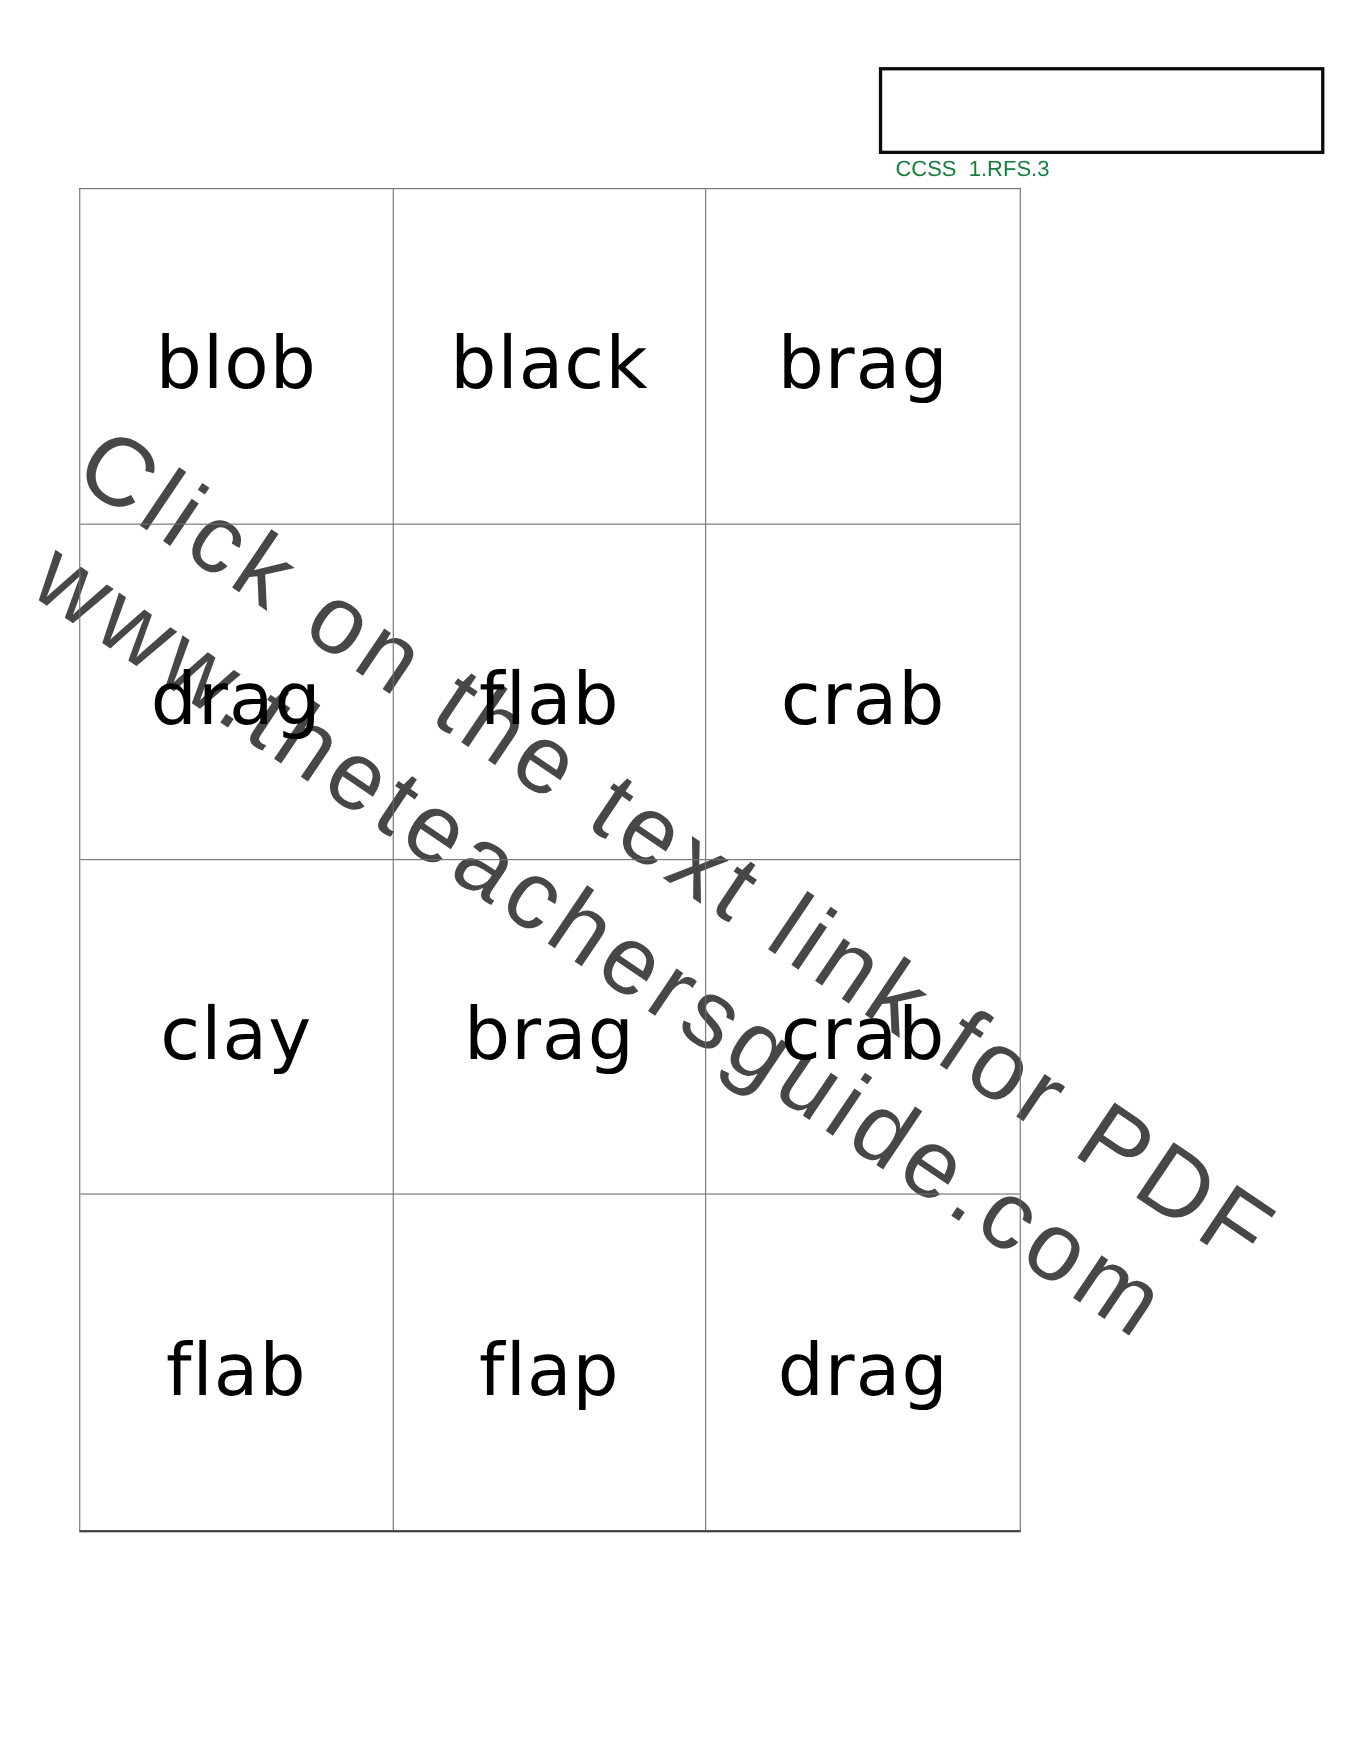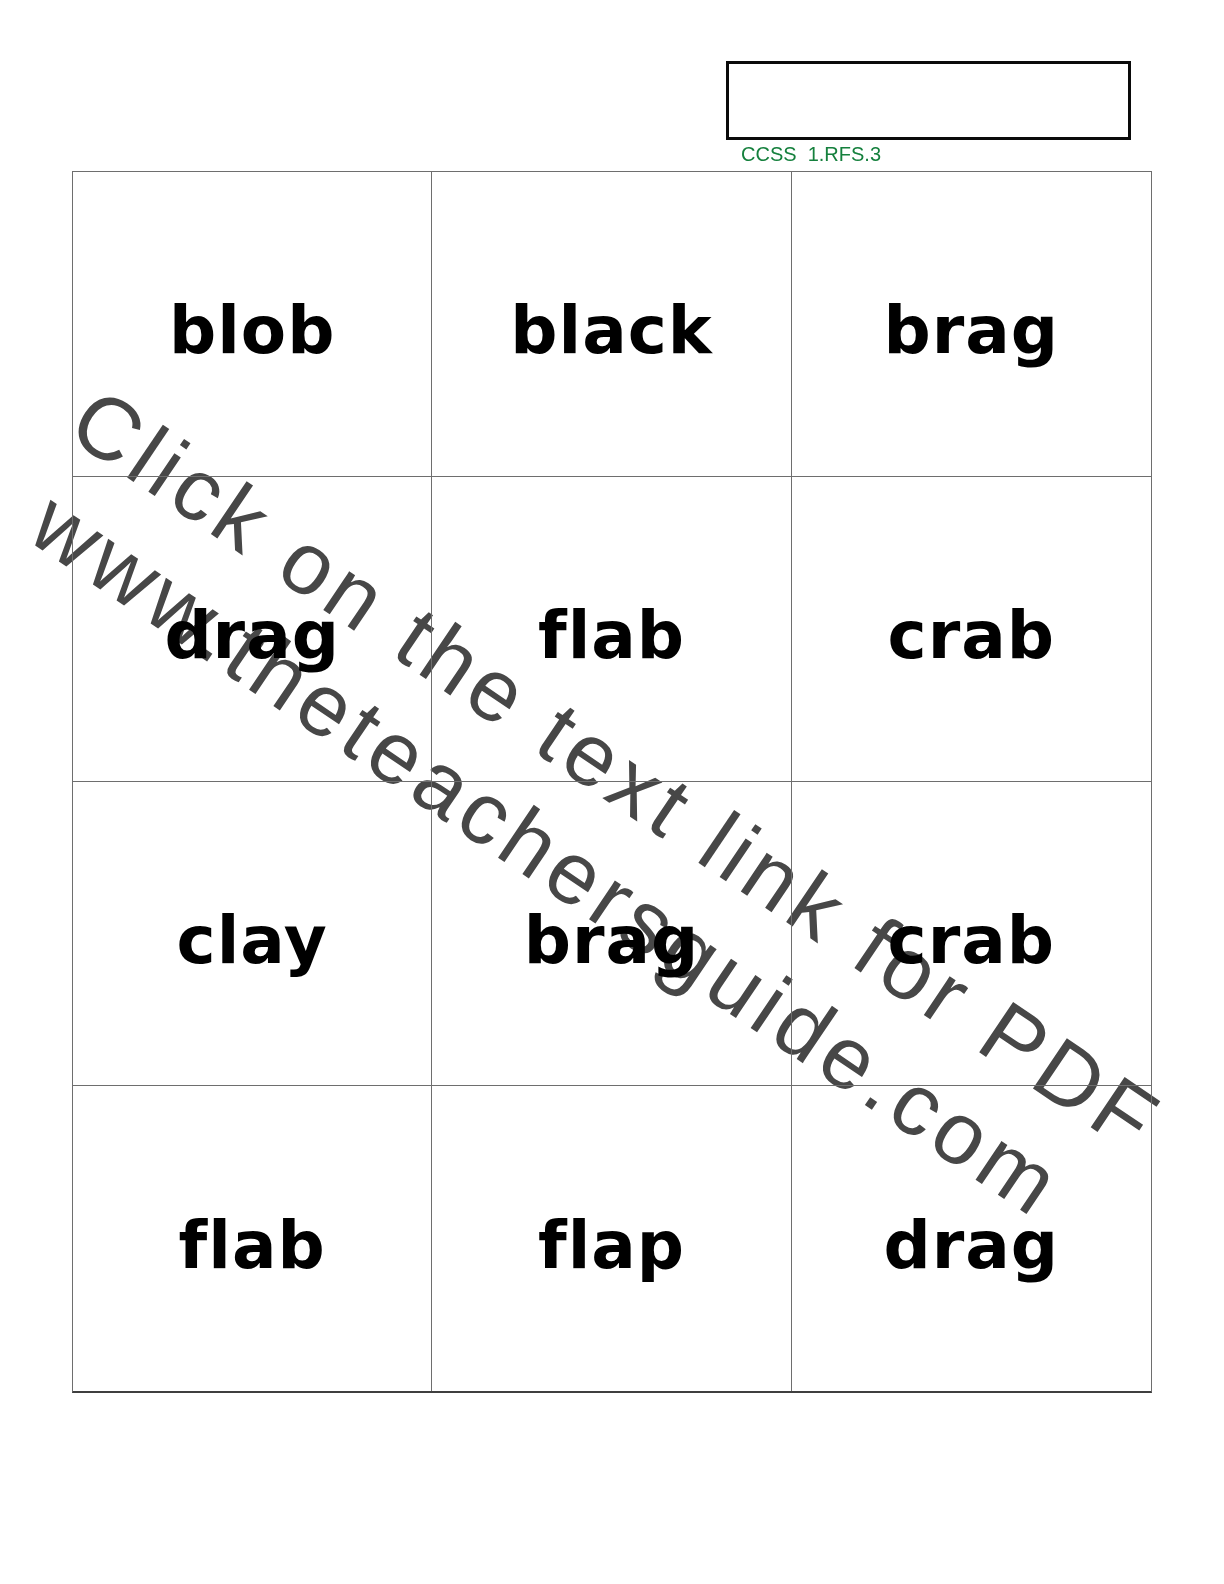--- a/index.html
+++ b/index.html
@@ -9,50 +9,49 @@
     height: 1584px;
     background: #ffffff;
     overflow: hidden;
     margin: 0 auto;
     font-family: "DejaVu Sans", sans-serif;
   }
 
   
   .header-box {
     position: absolute;
-    left: 726px;
+    left: 799px;
     top: 61px;
     width: 405px;
     height: 79px;
     box-sizing: border-box;
     border: 3px solid #0a0a0a;
     padding: 5px 12px 0 12px;
     color: #15803d;
     font-family: "Liberation Sans", sans-serif;
     font-size: 20px;
     line-height: 34px;
     white-space: pre;
     z-index: 3;
   }
 
   
   .card-grid {
     position: absolute;
     left: 72px;
     top: 171px;
-    width: 1080px;
+    width: 856px;
     height: 1222px;
     box-sizing: border-box;
     display: grid;
     grid-template-columns: repeat(3, 1fr);
     grid-template-rows: repeat(4, 1fr);
     border: 1px solid #6e6e6e;
     border-bottom: 2px solid #3f3f3f;
     z-index: 2;
-    font-weight: bold;
   }
   .card {
     box-sizing: border-box;
     border-right: 1px solid #6e6e6e;
     border-bottom: 1px solid #6e6e6e;
     display: flex;
     align-items: center;
     justify-content: center;
     padding-top: 14px;
   }

